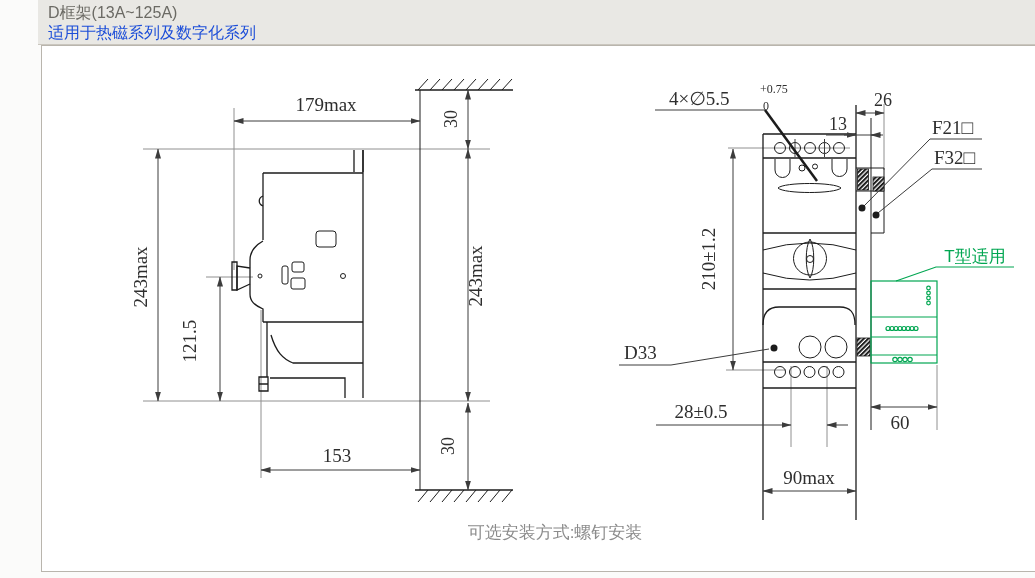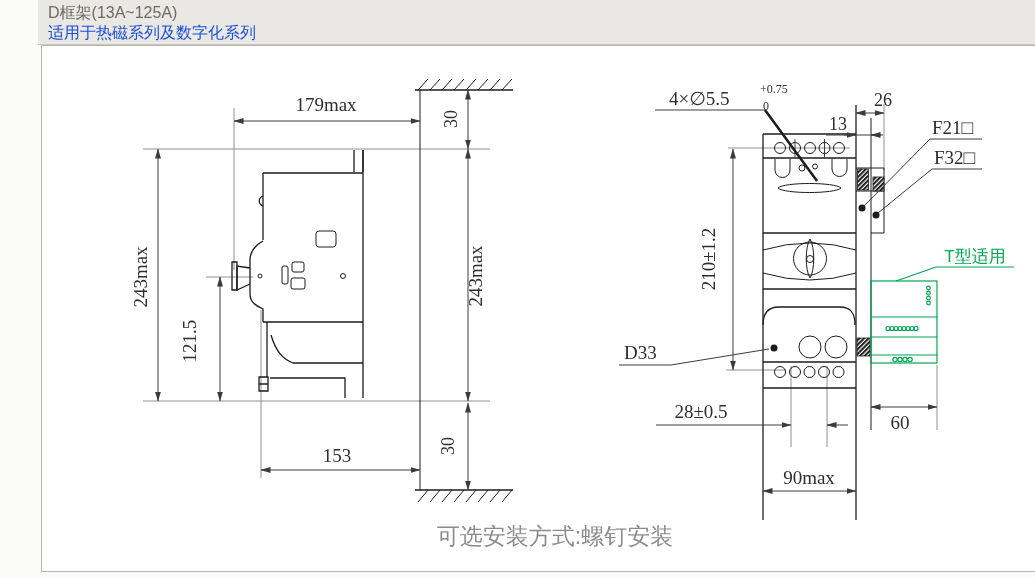--- a/index.html
+++ b/index.html
@@ -5,21 +5,21 @@
   html,body{margin:0;padding:0;background:#fbfbfa;}
   .page{position:relative;width:1035px;height:576px;background:#fbfbfa;
         font-family:"Liberation Sans",sans-serif;overflow:hidden;margin-left:38px;}
   .header{position:absolute;left:0;top:0;width:1035px;height:44px;
           background:#e9e8e4;border-bottom:1px solid #cac6be;}
   .header .title{position:absolute;left:10px;top:3px;font-size:16px;color:#6b6a64;}
   .header .subtitle{position:absolute;left:10px;top:23px;font-size:16px;color:#1d4ed8;}
   .content-box{position:absolute;left:3px;top:45px;width:1017px;height:525px;
                background:#ffffff;border:1px solid #b9b5ad;}
   .caption{position:absolute;left:392px;top:521px;width:250px;text-align:center;
-           font-size:23px;color:#8c8c8c;}
+           font-size:17px;color:#8c8c8c;}
   svg.drawing{position:absolute;left:0;top:0;}
   
   .ol{stroke:#1c1c1c;stroke-width:1.3;fill:none;}
   .ol-thin{stroke:#1c1c1c;stroke-width:1;fill:none;}
   .dim{stroke:#3c3c3c;stroke-width:1;fill:none;}
   .gray{stroke:#909090;stroke-width:1;fill:none;}
   .thick{stroke:#1c1c1c;stroke-width:2.5;fill:none;}
   .dot{fill:#1c1c1c;stroke:none;}
   .green{stroke:#00a651;stroke-width:1.2;fill:none;}
   .dimtext{font-family:"Liberation Serif","DejaVu Serif",serif;font-size:18px;fill:#2e2e2e;}

